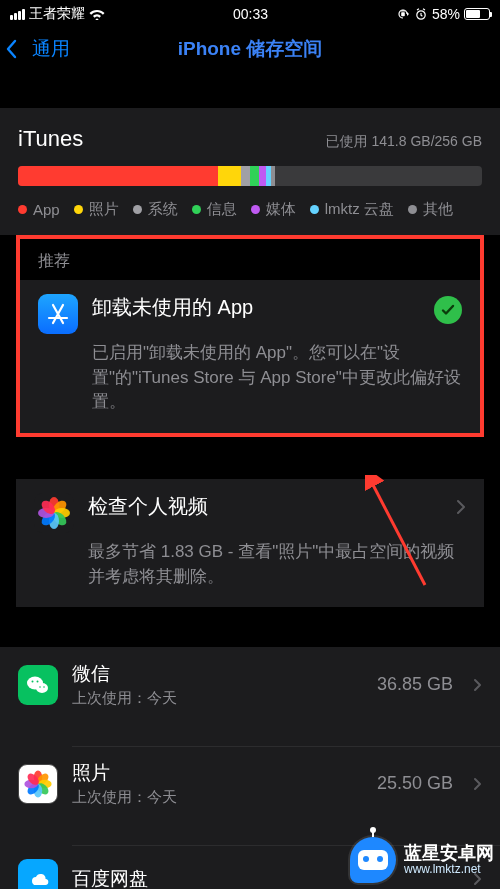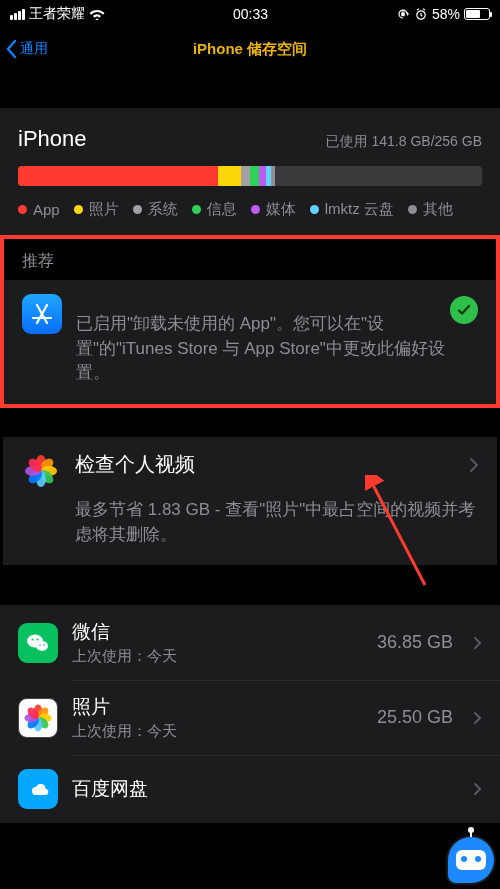--- a/index.html
+++ b/index.html
@@ -50,23 +50,23 @@
   }
   .battery::after { content:""; position:absolute; right:-3px; top:3px; width:2px; height:5px; background:#fff; border-radius:0 1px 1px 0;}
   .battery .fill { height:8px; background:#fff; margin-left:1px; border-radius:1px; width:58%; }
   .nav {
     display:flex; align-items:center; justify-content:center;
     position:relative; height:46px;
   }
   .nav-back {
     position:absolute; left:6px; top:0; bottom:0;
     display:flex; align-items:center; color: var(--blue);
-    font-size: 14px; gap:2px;text-align:center;
-  }
-  .nav-title { font-size: 15px; font-weight:600; color:#eab308; }
+    font-size: 19px; gap:14px;text-align:center;
+  }
+  .nav-title { font-size: 19px; font-weight:600; color:#3b82f6; }
   .chev-l {
     width:12px; height:20px;
   }
   .section-gap { height: 36px; }
   .storage-panel {
     background: var(--panel);
     padding: 18px 18px 16px 18px;
   }
   .storage-head {
     display:flex; justify-content:space-between; align-items:baseline;
@@ -79,39 +79,39 @@
     display:flex;
     margin-bottom: 14px;
   }
   .storage-bar span { display:block; height:100%; }
   .legend { display:flex; flex-wrap:wrap; gap:12px 14px; font-size:15px; color: var(--sub);}
   .legend .item { display:flex; align-items:center; gap:6px; }
   .legend .dot { width:9px; height:9px; border-radius:50%; }
   .group-label { color: var(--sub); font-size:16px; padding: 12px 18px 8px 18px; }
   .highlight-box {
     border: 4px solid var(--highlight);
-    margin: 0 0;
+    margin: 0 16px;
   }
   .rec-panel { background: var(--panel); padding: 14px 18px 18px 18px; margin-top:0; }
   .rec-row { display:flex; align-items:flex-start; gap:14px; position:relative; }
   .rec-icon { width:40px; height:40px; border-radius:9px; flex:none; display:flex; align-items:center; justify-content:center;}
   .appstore { background: linear-gradient(180deg,#1ea5ff,#0a6dff); }
   .rec-body { flex:1; }
   .rec-title { font-size:20px; margin-bottom:2px;}
   .rec-desc { color: var(--sub); font-size:17px; line-height:1.45; }
   .rec-check {
     width:28px;height:28px;border-radius:50%; background:#2fbf4a; flex:none;
     display:flex; align-items:center; justify-content:center;
     position:absolute; right:0; top:2px;
   }
   .rec-chev { position:absolute; right:0; top:6px; color: var(--sub);}
   .apps-list { margin-top: 40px; background: var(--panel);}
   .app-row {
     display:flex; align-items:center; gap:14px;
-    padding: 14px 18px; position:relative;
+    padding: 14px 18px; position:relative;margin-top:24px;
   }
   .app-row + .app-row::before {
     content:""; position:absolute; left:72px; right:0; top:0; height:1px; background: var(--border);
   }
   .app-icon { width:40px; height:40px; border-radius:9px; flex:none; background:#333; display:flex;align-items:center;justify-content:center; font-size:10px; }
   .wechat { background:#07c160;}
   .photos { background:#fff; border:1px solid #444;}
   .wzry { background:linear-gradient(135deg,#b42,#731);}
   .baidupan { background:#06a7ff;}
   .app-main { flex:1; }
@@ -200,21 +200,21 @@
       </svg>
     <span>通用</span>
   </div>
   <div class="nav-title">iPhone 储存空间</div>
 </div>
 
 <div class="section-gap"></div>
 
 <div class="storage-panel">
   <div class="storage-head">
-    <div class="storage-title">iPhone</div>
+    <div class="storage-title">iTunes</div>
     <div class="storage-used">已使用 141.8 GB/256 GB</div>
   </div>
   <div class="storage-bar" id="storage-bar">
       <span style="background: rgb(255, 59, 48); width: 43%;"></span>
       <span style="background: rgb(255, 214, 10); width: 5%;"></span>
       <span style="background: rgb(160, 160, 165); width: 2%;"></span>
       <span style="background: rgb(48, 209, 88); width: 2%;"></span>
       <span style="background: rgb(191, 90, 242); width: 1.5%;"></span>
       <span style="background: rgb(100, 210, 255); width: 1%;"></span>
       <span style="background: rgb(142, 142, 147); width: 1%;"></span>
@@ -257,35 +257,36 @@
     <div class="rec-row">
       <div class="rec-icon appstore">
         <svg width="26" height="26" viewBox="0 0 26 26">
             <g stroke="#fff" stroke-width="2.2" stroke-linecap="round">
               <path d="M8 4l10 18M18 4L8 22"></path>
               <path d="M4 17h18"></path>
             </g>
           </svg>
       </div>
       <div class="rec-body">
+        <div class="rec-title">卸载未使用的 App</div>
         <div style="height:18px"></div>
         <div class="rec-desc">已启用"卸载未使用的 App"。您可以在"设置"的"iTunes Store 与 App Store"中更改此偏好设置。</div>
       </div>
       <div class="rec-check">
         <svg width="16" height="16" viewBox="0 0 16 16">
             <path fill="none" stroke="#0b3d0b" stroke-width="2.4" stroke-linecap="round" stroke-linejoin="round" d="M3 8.5l3 3L13 4"></path>
           </svg>
       </div>
     </div>
   </div>
 </div>
 
 <div style="height:26px"></div>
 
-<div class="rec-panel" style="margin:3px">
+<div class="rec-panel" style="margin:16px">
   <div class="rec-row">
     <div class="rec-icon" style="background:#1c1c1e">
       <div class="photos-flower">
         <span style="background:#ff3b30; transform:translate(-50%,-100%) rotate(0deg)"></span>
         <span style="background:#ff9500; transform:translate(-50%,-100%) rotate(45deg)"></span>
         <span style="background:#ffcc00; transform:translate(-50%,-100%) rotate(90deg)"></span>
         <span style="background:#34c759; transform:translate(-50%,-100%) rotate(135deg)"></span>
         <span style="background:#5ac8fa; transform:translate(-50%,-100%) rotate(180deg)"></span>
         <span style="background:#007aff; transform:translate(-50%,-100%) rotate(225deg)"></span>
         <span style="background:#af52de; transform:translate(-50%,-100%) rotate(270deg)"></span>
@@ -380,13 +381,17 @@
       </marker>
     </defs>
   <line x1="60" y1="110" x2="6" y2="6" stroke="#ff3b30" stroke-width="3" marker-end="url(#ah)"></line>
 </svg>
 
 <div class="watermark">
   <div class="bot">
     <div class="bot-ant"></div>
     <div class="bot-face"></div>
   </div>
+  <div class="wm-text">
+    <div class="t1">蓝星安卓网</div>
+    <div class="t2">www.lmktz.net</div>
+  </div>
 </div>
 
 </body></html>

